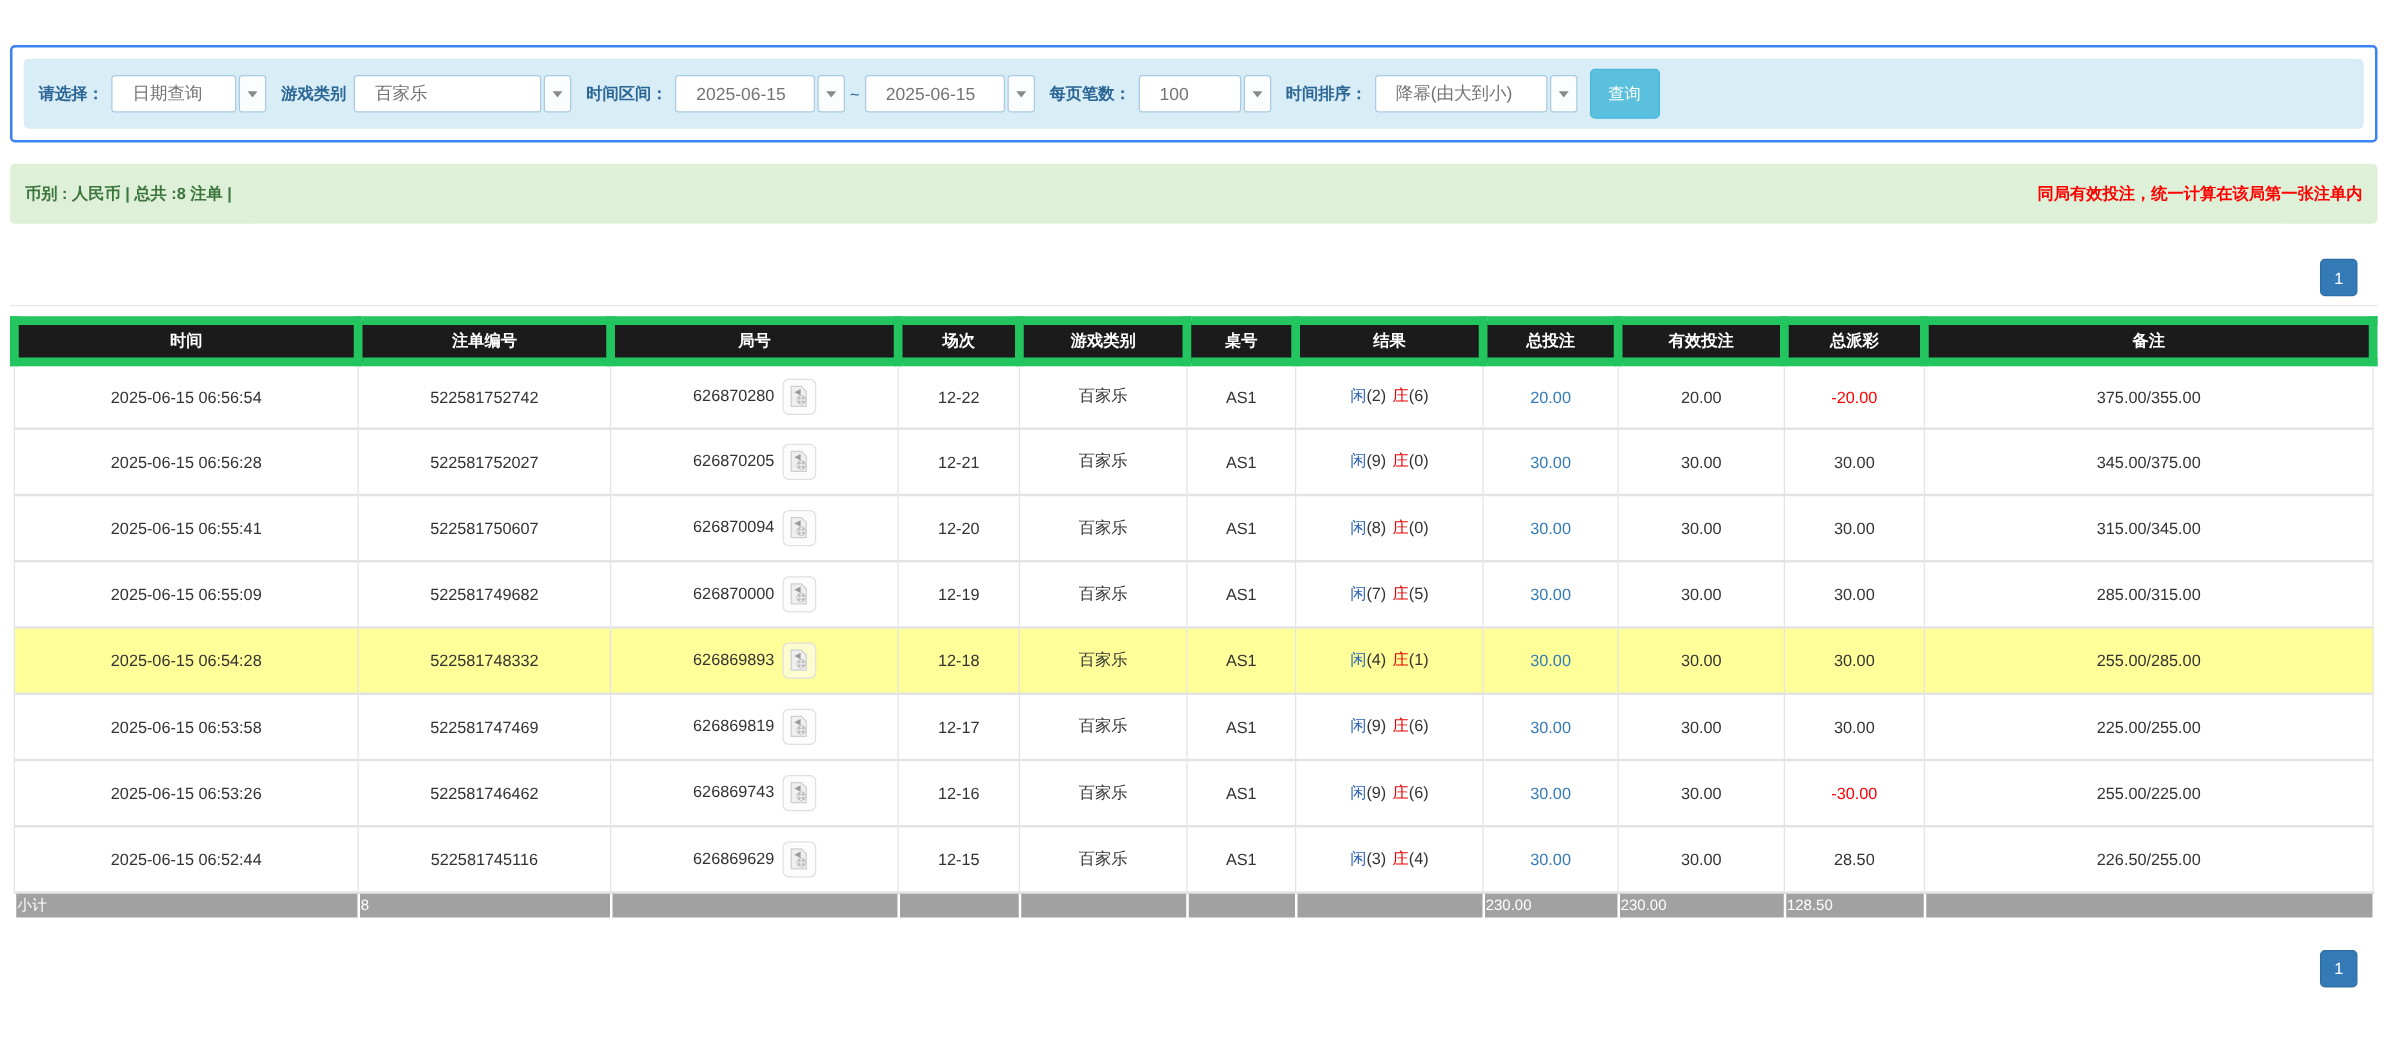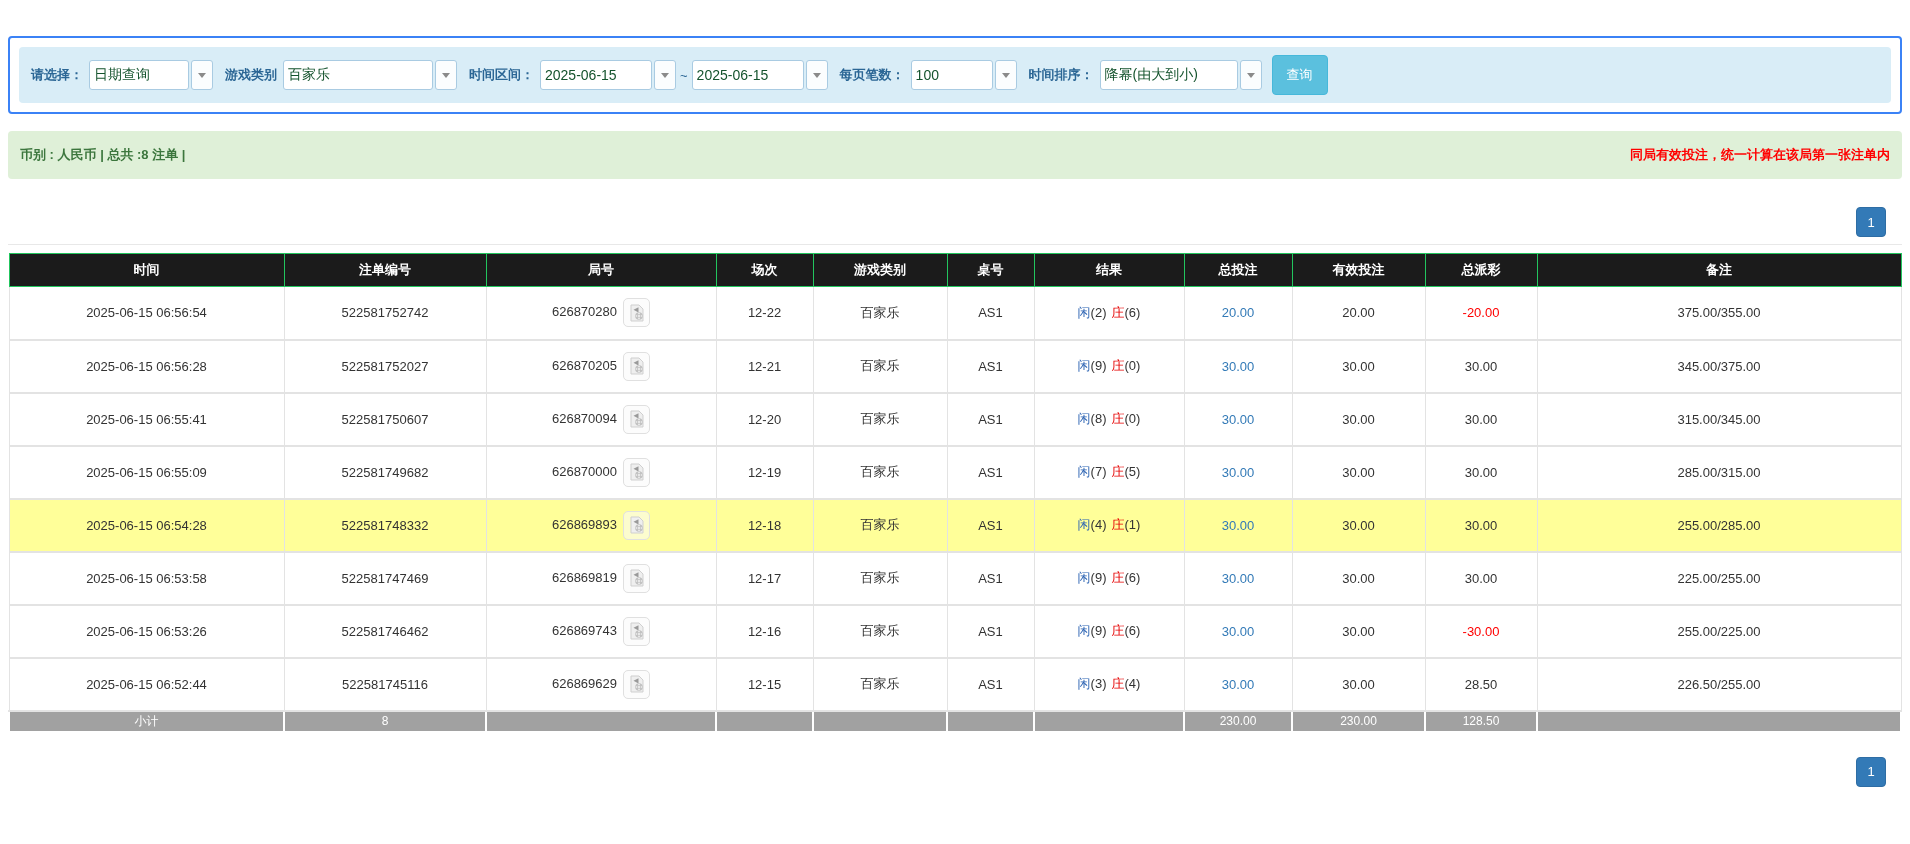--- a/index.html
+++ b/index.html
@@ -10,21 +10,21 @@
   .page-title { font-size: 20px; color: #222; padding: 15px 0 12px 0; }
 
   
   .filter-wrap { border: 2px solid #3b82f6; background: #fff; border-radius: 4px; padding: 9px; margin-top: 36px; }
   .filter-bar { background: #d9edf7; border-radius: 4px; padding: 8px 10px;
     display: flex; align-items: center; }
   .f-label { font-size: 13px; font-weight: bold; color: #2b6695; margin: 0 6px 0 12px; white-space: nowrap; }
   .f-label:first-child { margin-left: 2px; }
   .combo { display: inline-flex; align-items: center; }
   .combo input { height: 30px; border: 1px solid #a9cbe2; border-radius: 3px;
-    padding: 0 4px; font-size: 14px; color: #14532d; background: #fff;
+    padding: 0 16px; font-size: 14px; color: #737373; background: #fff;
     font-family: "Liberation Sans", "DejaVu Sans", sans-serif; }
   .combo .arrow-btn { width: 22px; height: 30px; margin-left: 2px; border: 1px solid #a9cbe2;
     border-radius: 3px; background: #fbfdfe; display: inline-flex; align-items: center;
     justify-content: center; cursor: pointer; padding: 0; }
   .caret { width: 0; height: 0; border-left: 4px solid transparent;
     border-right: 4px solid transparent; border-top: 5px solid #8a8a8a; }
   .w-select { width: 100px; } .w-game { width: 150px; } .w-date { width: 112px; }
   .w-size { width: 82px; } .w-sort { width: 138px; }
   .tilde { color: #2b6695; font-size: 13px; margin: 0 4px; }
   .search-btn { margin-left: 10px; height: 40px; padding: 0 14px; background: #5bc0de;
@@ -39,33 +39,33 @@
   
   .pager-top { display: flex; justify-content: flex-end; margin-top: 28px;
     padding: 0 16px 7px 0; border-bottom: 1px solid #e8e8e8; }
   .pager-bottom { display: flex; justify-content: flex-end; margin-top: 24px; padding-right: 16px; }
   .page-btn { width: 30px; height: 30px; background: #337ab7; border: 1px solid #2e6da4;
     color: #fff; font-size: 13px; border-radius: 4px; cursor: pointer; }
 
   
   table.records { width: 100%; margin-top: 8px; border-collapse: collapse; table-layout: fixed; }
   th { background: #1b1b1b; color: #fff; font-size: 13px; font-weight: bold;
-    height: 33px; border: 1px solid #22c55e; text-align: center; }
+    height: 33px; border: 7px solid #22c55e; text-align: center; }
   tbody td { height: 53px; font-size: 13px; color: #333; text-align: center;
     border-right: 1px solid #e3e3e3; border-left: 1px solid #e3e3e3;
     border-bottom: 2px solid #e3e3e3; background: #fff; }
   tr.highlight td { background: #ffff99; }
   td .p { color: #2d64b3; }
   td .b { color: #e60000; margin-left: 5px; }
   a.link { color: #337ab7; text-decoration: none; cursor: pointer; }
   td.payout.neg { color: #ff0000; }
   .video-btn { vertical-align: middle; margin-left: 6px; width: 27px; height: 29px;
     background: rgba(250,250,250,.55); border: 1px solid #e0e0e0; border-radius: 5px;
     padding: 0; cursor: pointer; display: inline-flex; align-items: center; justify-content: center; }
-  tfoot td { background: #a1a1a1; color: #fff; font-size: 12px; text-align: center;
+  tfoot td { background: #a1a1a1; color: #fff; font-size: 12px; 
     height: 20px; border: 2px solid #fff; }
 </style>
 </head>
 <body>
 
 <div class="page">
 
 
   <div class="filter-wrap">
     <div class="filter-bar">

